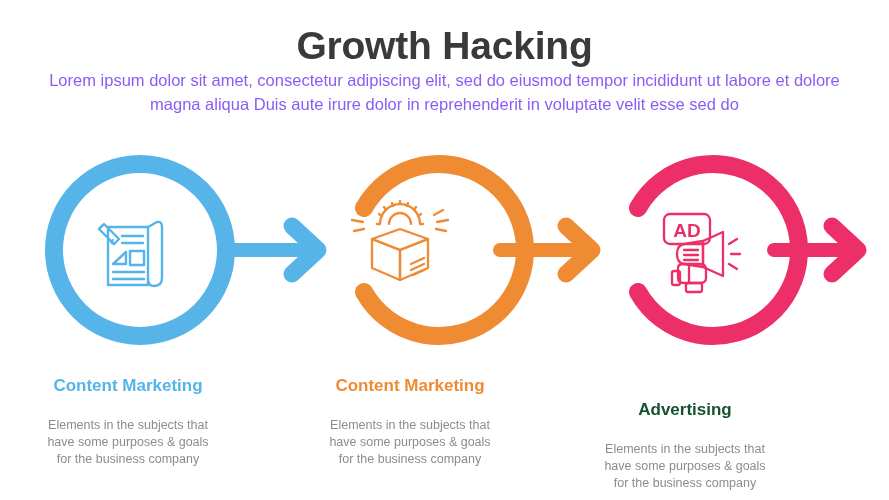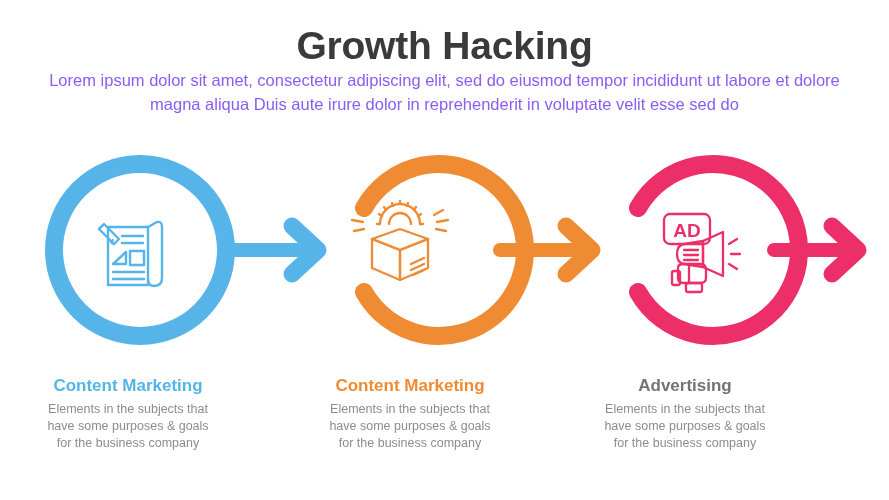--- a/index.html
+++ b/index.html
@@ -64,24 +64,24 @@
   .caption.col3 { left: 560px; }
 
   .caption-title {
     font-size: 17px;
     font-weight: bold;
     line-height: 22px;
     margin: 0;
   }
   .caption-title.c-blue   { color: #56b4e9; }
   .caption-title.c-orange { color: #ef8b33; }
-  .caption-title.c-pink   { color: #737373; }
+  .caption-title.c-pink   { color: #14532d; margin-top: 24px; }
 
   .caption-desc {
-    margin: 4px 0 0 0;
+    margin: 20px 0 0 0;
     font-size: 12.5px;
     line-height: 17px;
     color: #8c8c8c;
   }
   .caption-desc span { display: block; }
 </style>
 </head>
 <body>
 
 <div id="canvas">

